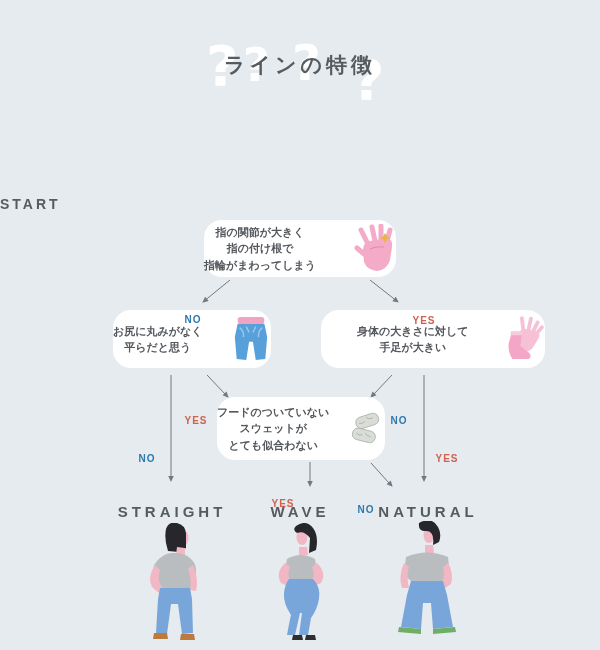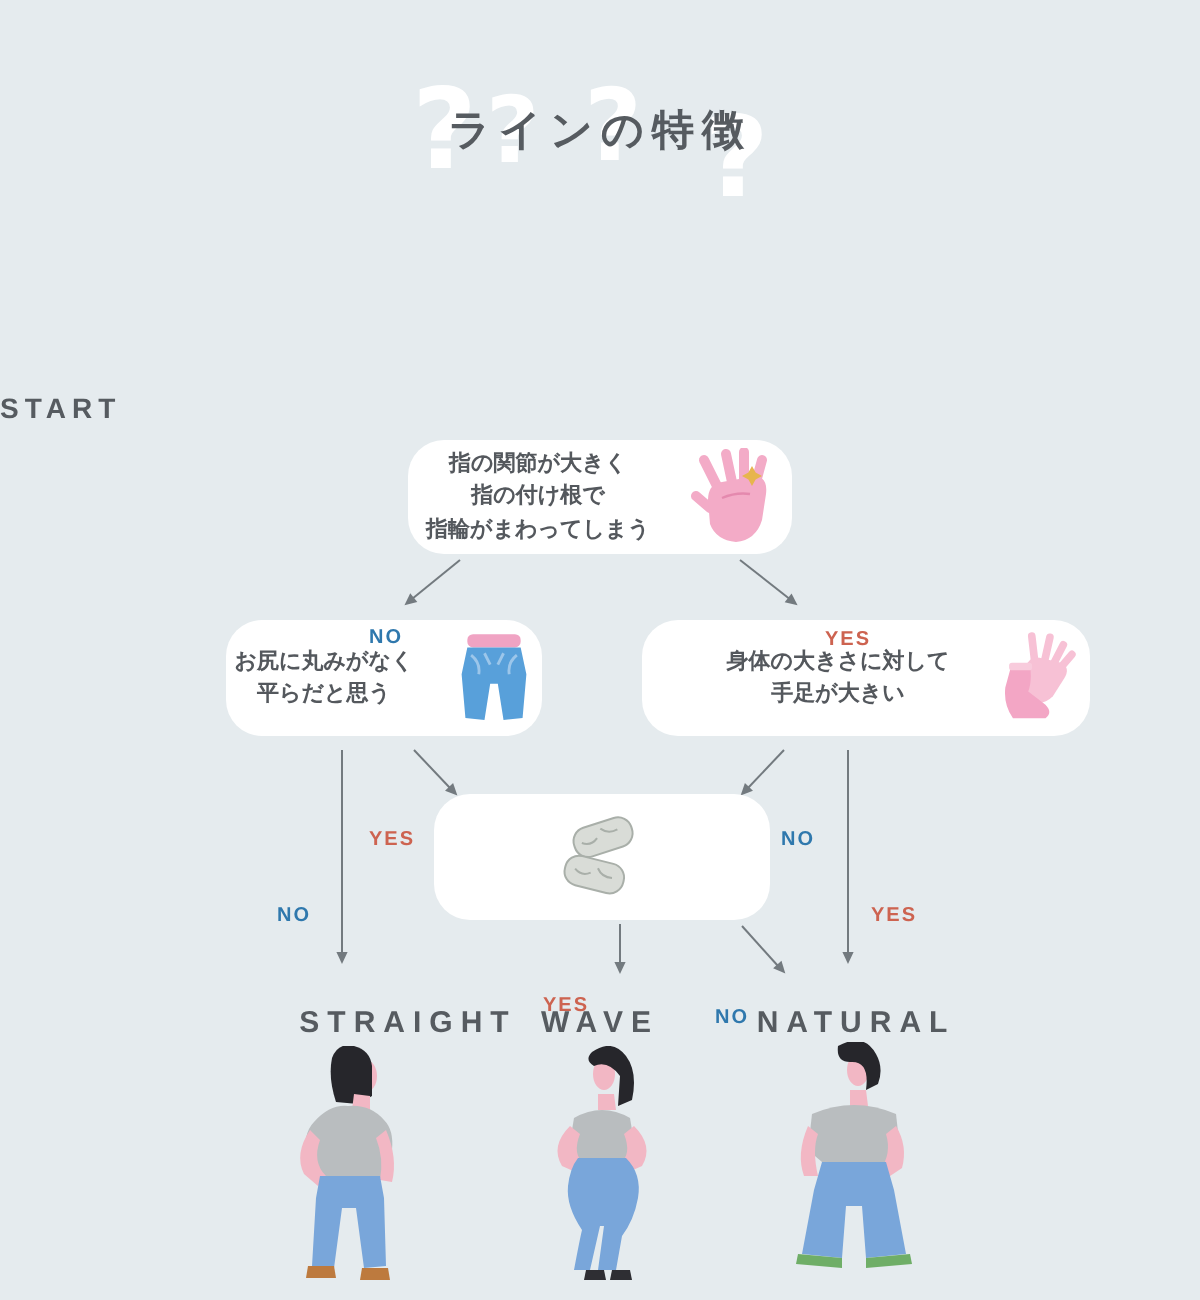--- a/index.html
+++ b/index.html
@@ -21,21 +21,21 @@
     position:absolute;top:101px;left:0;right:0;text-align:center;
     font-size:11px;line-height:16.5px;font-weight:600;letter-spacing:.3px;color:var(--text);
   }
   .intro span{display:block;}
   .start{
     position:absolute;top:196px;left:0;right:0;text-align:left;
     font-size:14px;font-weight:bold;letter-spacing:3px;color:var(--heading);
   }
   .qbox{
     position:absolute;background:var(--box);border-radius:18px;
-    display:flex;align-items:center;justify-content:center;gap:20px;z-index:2;
+    display:flex;align-items:center;justify-content:space-between;gap:20px;z-index:2;
   }
   .qbox .lines{font-size:11px;line-height:16.5px;font-weight:600;color:var(--text);text-align:center;}
   .qbox .lines span{display:block;white-space:nowrap;}
   .edge{
     position:absolute;transform:translate(-50%,-50%);z-index:3;
     font-size:10px;font-weight:bold;letter-spacing:1px;margin-top:32px;
   }
   .edge.yes{color:var(--yes);}
   .edge.no{color:var(--no);}
   .arrows{position:absolute;left:0;top:0;pointer-events:none;z-index:1;}
@@ -127,20 +127,25 @@
             <line x1="24" y1="15" x2="27" y2="6"></line>
         </g>
         <path d="M7,21 Q7,15 12,14 L24,12 Q29,13 28,19 L26,30 Q23,37 16,37 Q9,36 7,30 Z" fill="#f7c1d5"></path>
       </g>
       <path d="M11,20 L21,20 Q22,28 20,33 L29,40 Q33,44 29,47 L12,47 Q7,40 8,31 Z" fill="#f3a6c5"></path>
       <rect x="10" y="18" width="12" height="4" rx="1.5" fill="#f8cbdc"></rect>
     </svg>
   </div>
 
   <div class="qbox" style="left:217px;top:397px;width:168px;height:63px;">
+    <div class="lines">
+      <span>フードのついていない</span>
+      <span>スウェットが</span>
+      <span>とても似合わない</span>
+    </div>
     <svg width="46" height="46" viewBox="0 0 46 46">
       <g transform="rotate(-18 24 14)">
         <rect x="9" y="5" width="30" height="15" rx="7" fill="#d9dcd7" stroke="#a9afa9" stroke-width="1"></rect>
         <path d="M13,12 q4,3 8,0 M24,8 q3,4 8,3" stroke="#a9afa9" stroke-width="1" fill="none"></path>
       </g>
       <g transform="rotate(14 20 32)">
         <rect x="4" y="24" width="30" height="15" rx="7" fill="#d9dcd7" stroke="#a9afa9" stroke-width="1"></rect>
         <path d="M9,31 q4,3 8,0 M20,28 q3,4 8,3" stroke="#a9afa9" stroke-width="1" fill="none"></path>
       </g>
     </svg>
@@ -148,21 +153,21 @@
 
   <span class="edge no" style="left:193px;top:287px;">NO</span>
   <span class="edge yes" style="left:424px;top:288px;">YES</span>
   <span class="edge no" style="left:147px;top:426px;">NO</span>
   <span class="edge yes" style="left:196px;top:388px;">YES</span>
   <span class="edge no" style="left:399px;top:388px;">NO</span>
   <span class="edge yes" style="left:447px;top:426px;">YES</span>
   <span class="edge yes" style="left:283px;top:471px;">YES</span>
   <span class="edge no" style="left:366px;top:477px;">NO</span>
 
-  <div class="result" style="left:172px;top:503px;margin-left:32px;">STRAIGHT</div>
+  <div class="result" style="left:172px;top:503px;">STRAIGHT</div>
   <div class="result" style="left:300px;top:503px;">WAVE</div>
   <div class="result" style="left:428px;top:503px;">NATURAL</div>
 
   <svg class="figure" style="left:139px;top:523px;" width="70" height="122" viewBox="0 0 70 122">
     <ellipse cx="44" cy="15" rx="5.5" ry="8" fill="#f2b7c4"></ellipse>
     <path d="M27,6 Q30,-2 38,0 Q46,2 47,10 L47,25 L40,29 L29,28 Q25,16 27,6 Z" fill="#26262b"></path>
     <path d="M38,24 l8,1 l0,7 l-9,0 Z" fill="#f2b7c4"></path>
     <path d="M18,38 Q26,29 35,30 Q46,29 53,37 Q58,42 57,52 L52,66 L20,66 Q13,52 14,46 Q15,41 18,38 Z" fill="#b9bdbf"></path>
     <path d="M16,42 Q8,54 13,64 L20,70 L24,65 Q17,58 21,47 Z" fill="#f2b7c4"></path>
     <path d="M54,42 Q60,56 57,68 L51,67 Q53,56 49,46 Z" fill="#f2b7c4"></path>

